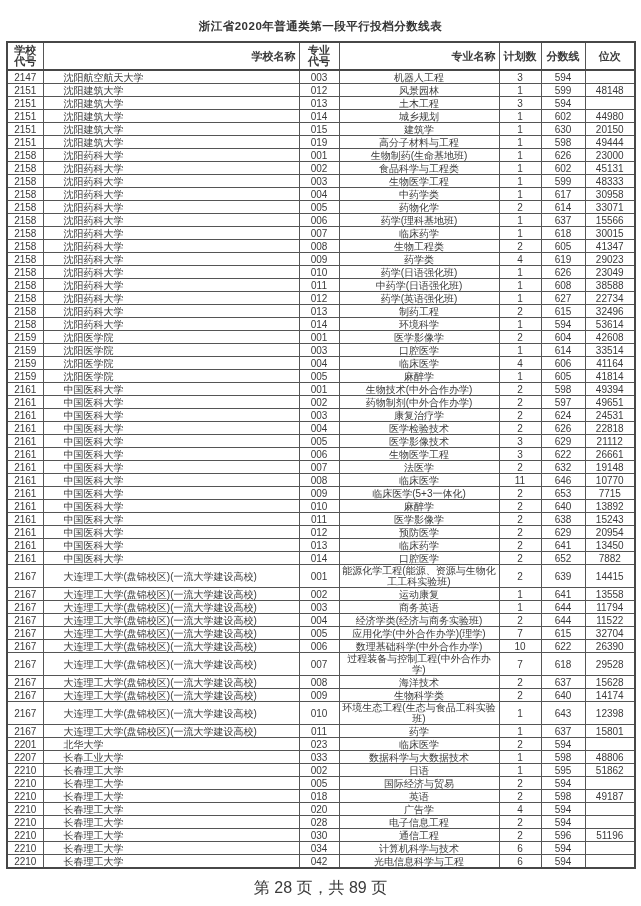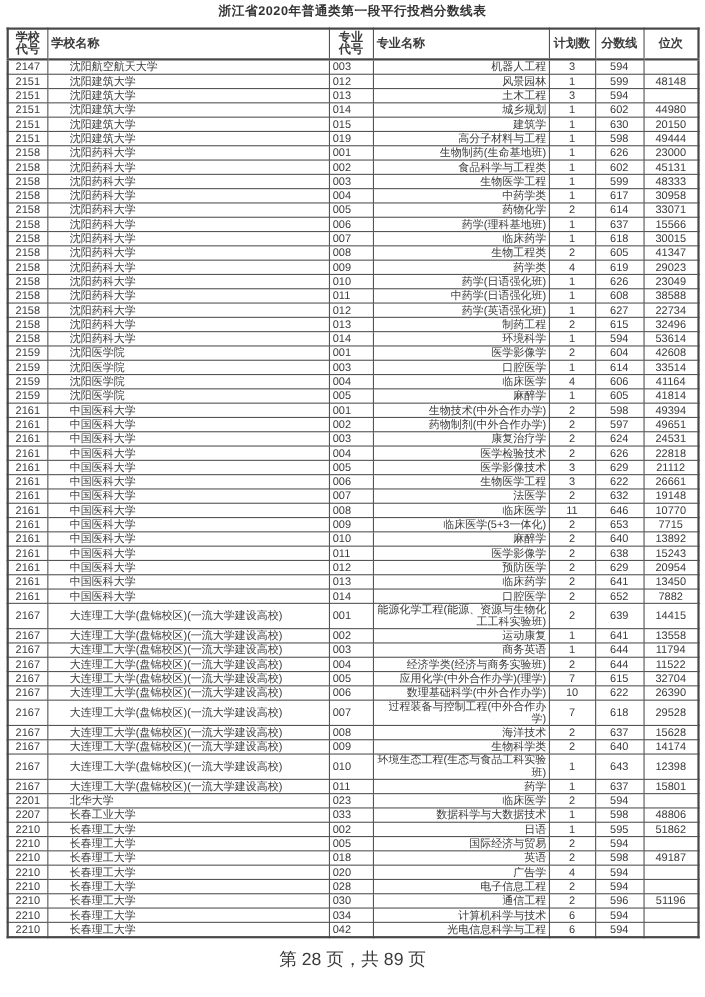--- a/index.html
+++ b/index.html
@@ -12,21 +12,21 @@
     height: 906px;
     overflow: hidden;
     font-family: "Liberation Sans", "DejaVu Sans", sans-serif;
     color: #3a3a3a;
     position: relative;
   }
   .page-title {
     text-align: center;
     font-size: 11.5px;
     font-weight: bold;
-    padding-top: 3px;
+    padding-top: 19px;
     letter-spacing: 0.5px;
     color: #333;
   }
   table.score-table {
     border-collapse: collapse;
     table-layout: fixed;
     width: 628px;
     margin: 7px 0 0 6px;
     border: 2px solid #474747;
     font-size: 10px;
@@ -40,29 +40,29 @@
   }
   .score-table thead th {
     height: 26px;
     font-size: 11px;
     font-weight: bold;
     white-space: pre-line;
     border-bottom: 2px solid #474747;
     text-align: center;
     margin-top: 16px;
   }
-  .score-table thead th.h-left { text-align: left; }
+  .score-table thead th.h-left { text-align: right; }
   .score-table tbody td {
     height: 12px;
   }
   
   .score-table td.c0 { text-align: center; }
   .score-table td.c1 { text-align: left; white-space: nowrap; padding-left: 20px; }
-  .score-table td.c2 { }
-  .score-table td.c3 { text-align: right; padding: 0 2px; }
+  .score-table td.c2 { text-align: center; }
+  .score-table td.c3 { text-align: center; padding: 0 2px; }
   .score-table td.c4 { text-align: center; }
   .score-table td.c5 { text-align: center; margin-left: 24px; }
   .score-table td.c6 { text-align: center; }
   .page-footer {
     text-align: center;
     font-size: 16px;
     margin-top: 9px;
     color: #3a3a3a;
   }
 </style>

